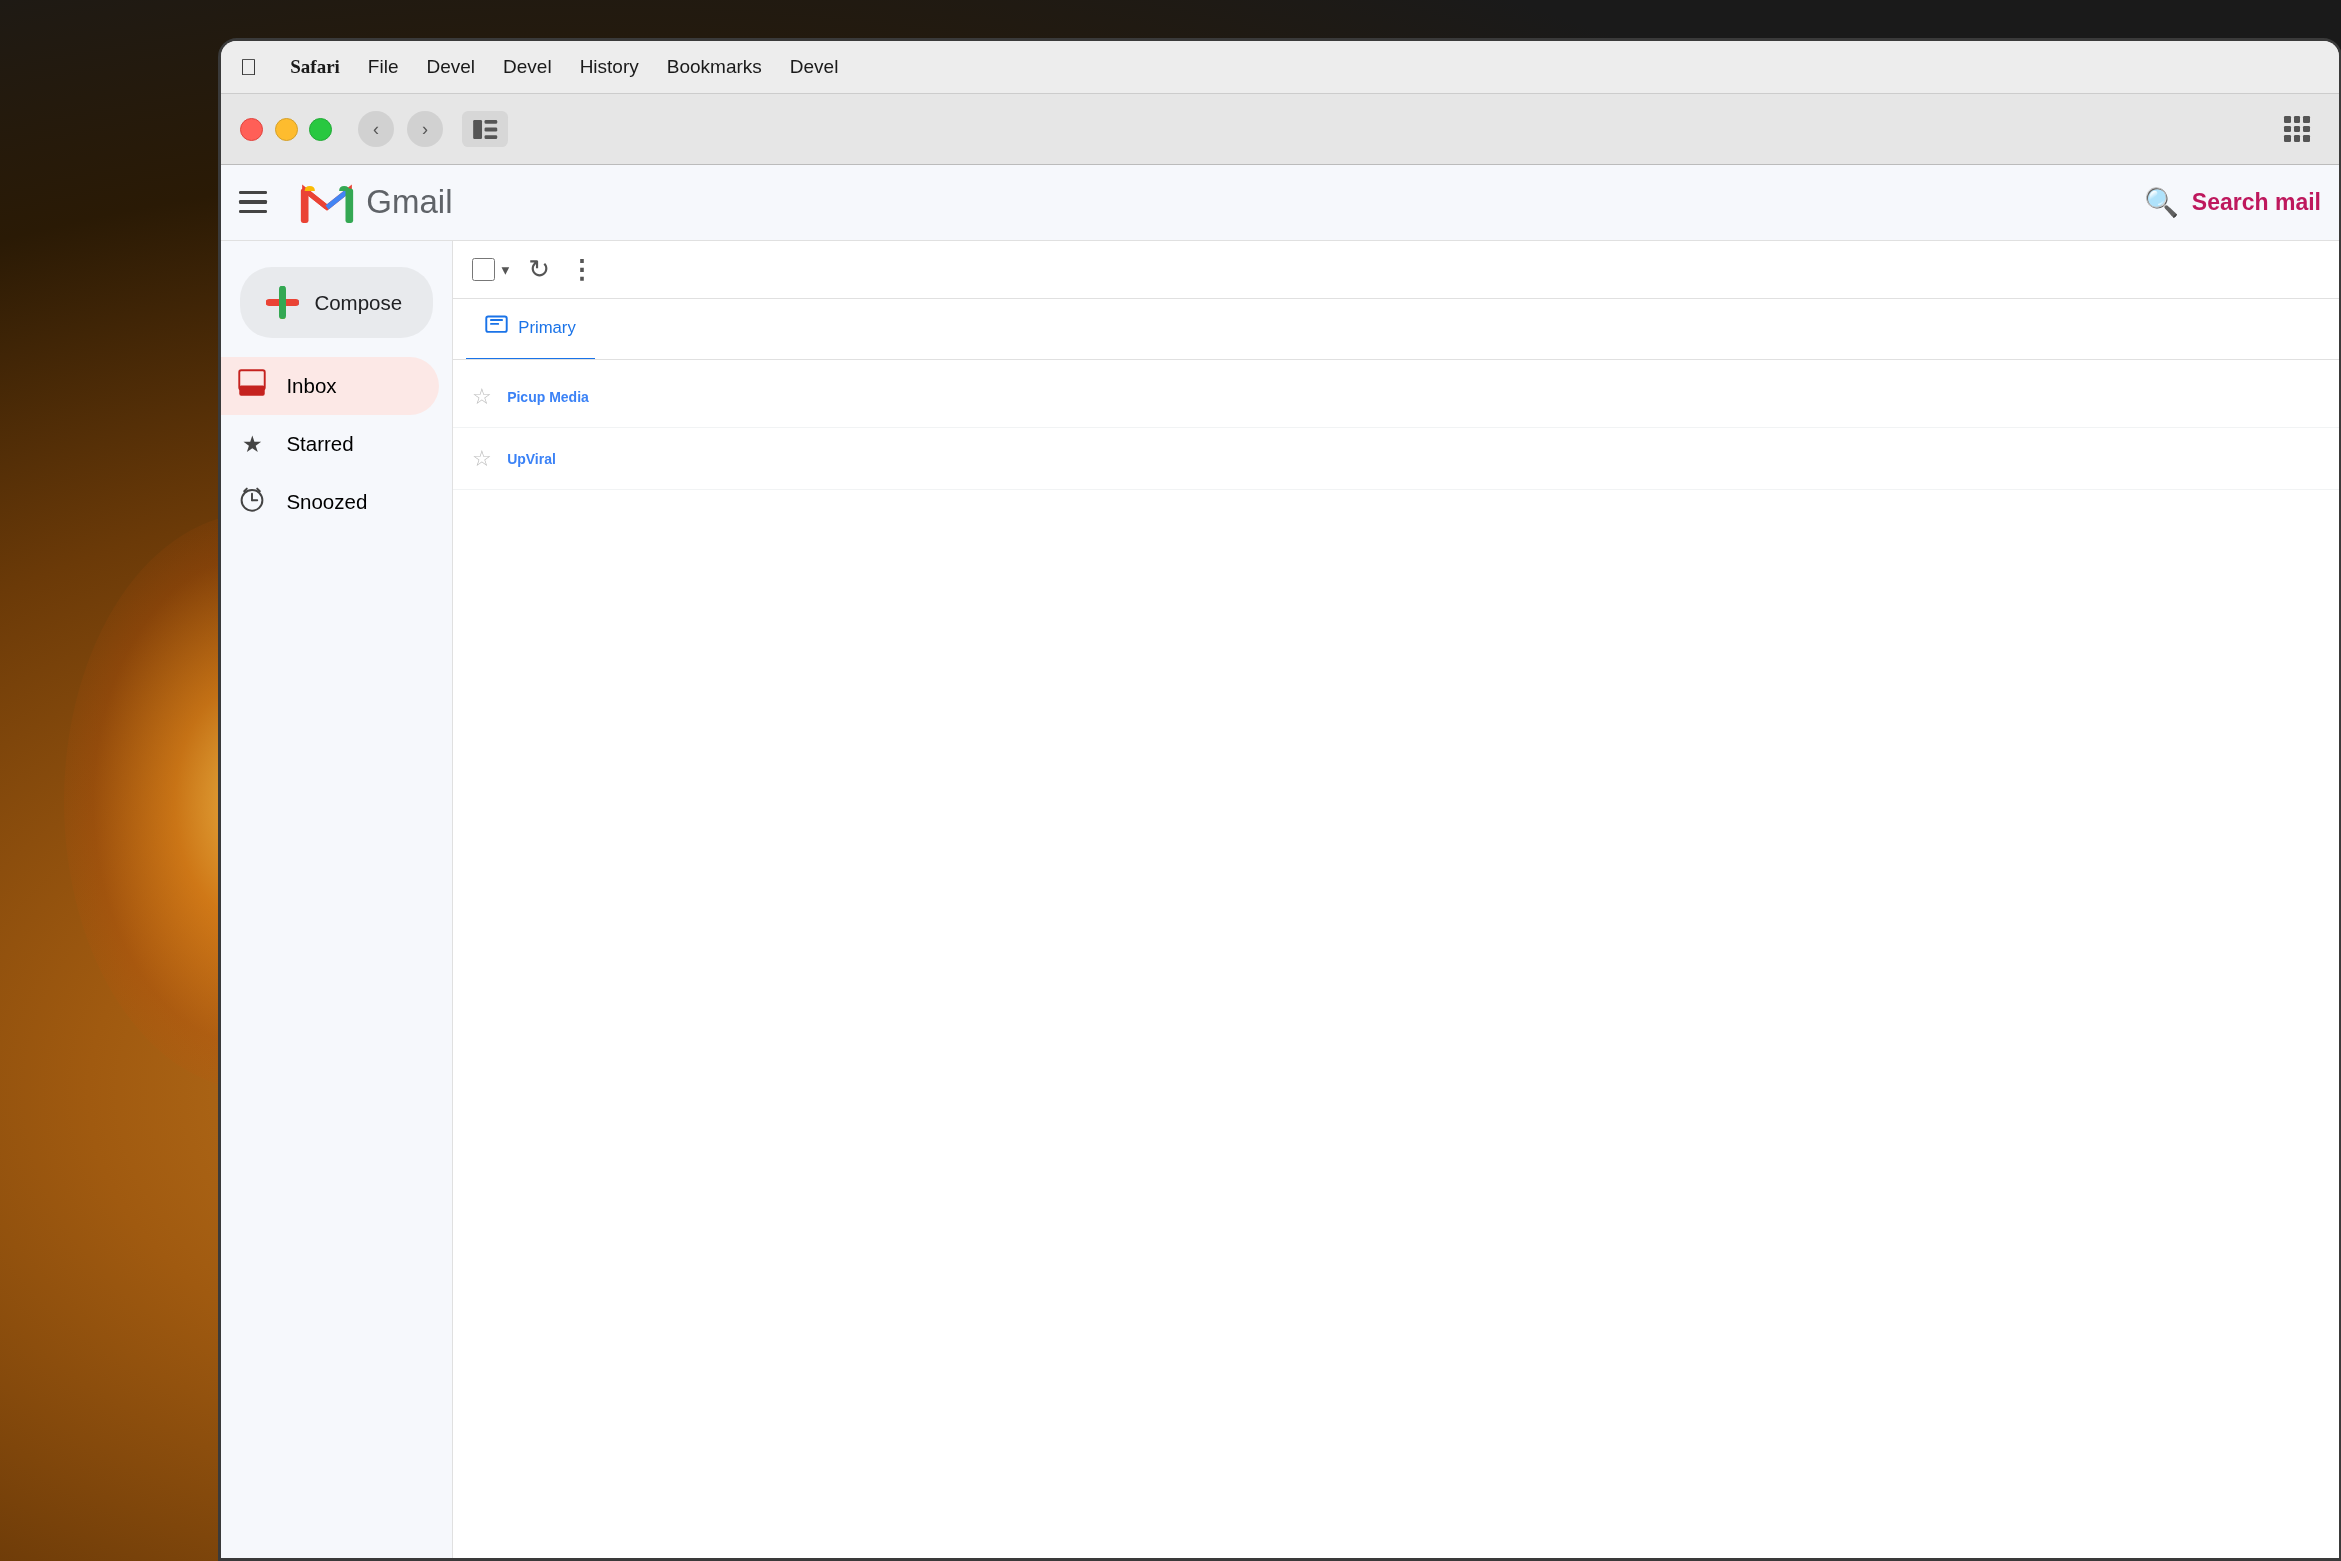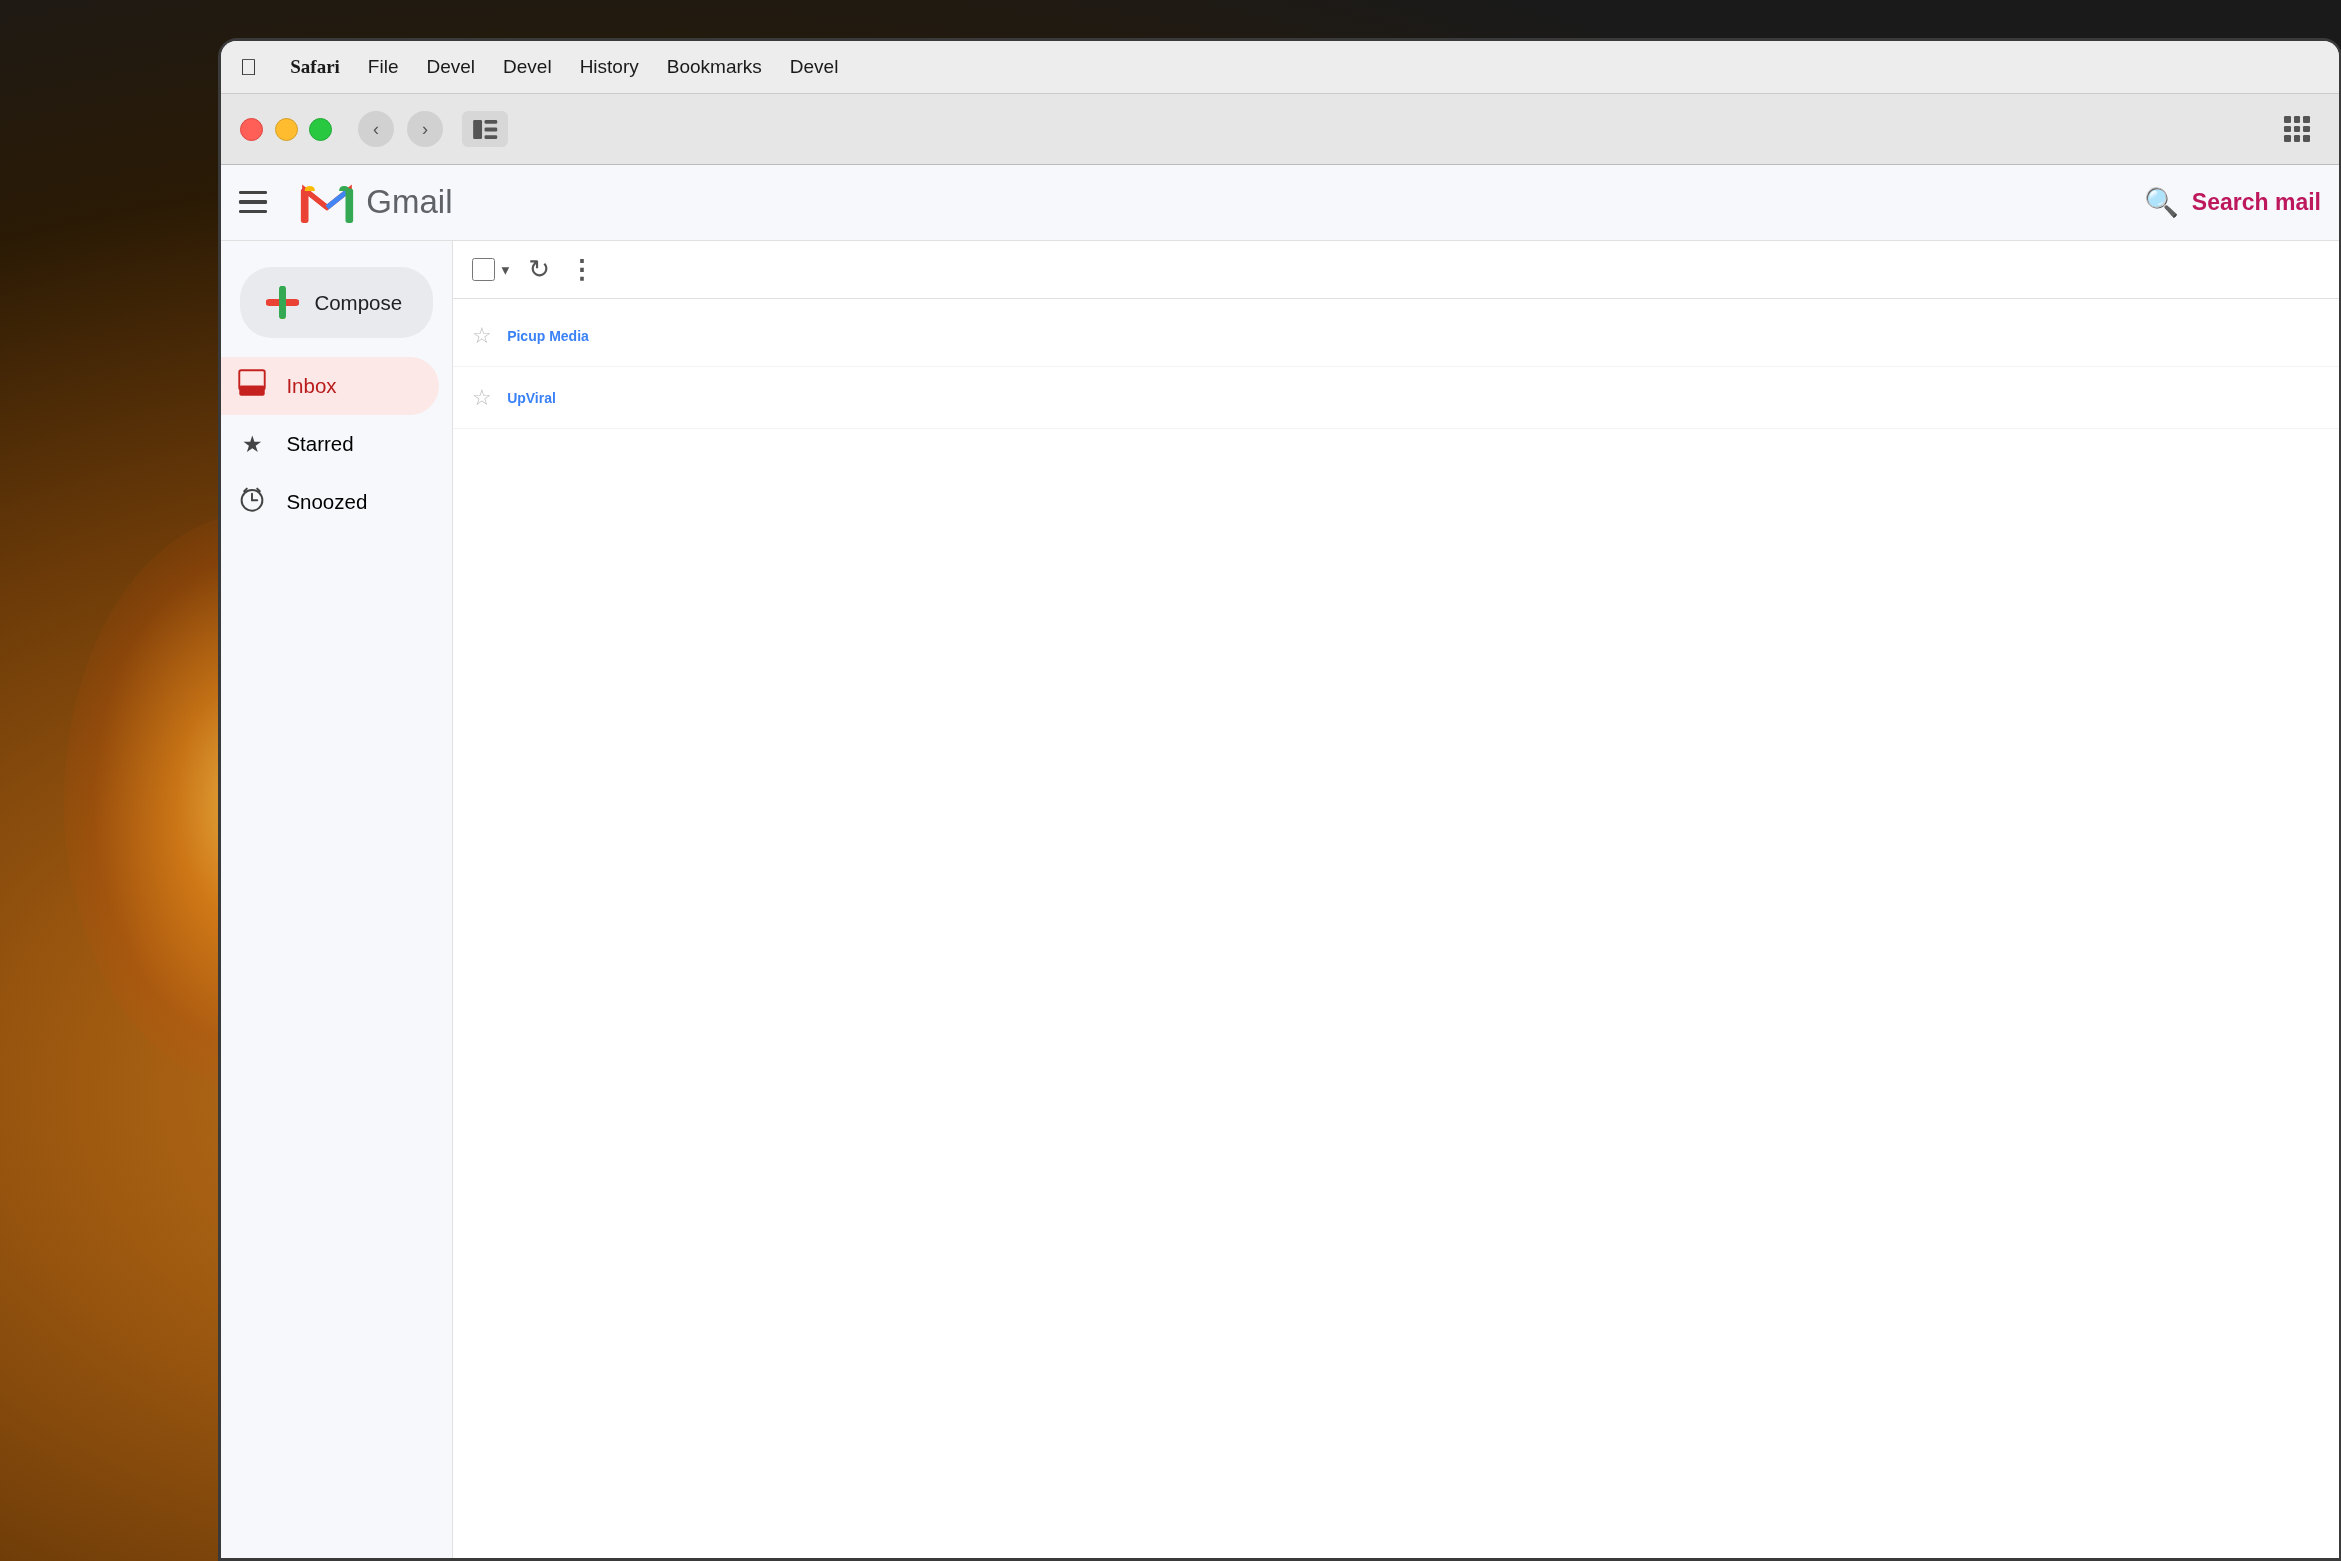--- a/index.html
+++ b/index.html
@@ -312,21 +312,21 @@
       width: 32px;
       text-align: center;
     }
 
     .nav-item-label {
       font-size: 20.5px;
       font-weight: 500;
     }
 
     .nav-item.active .nav-item-label {
-      color: #b91c1c;
+      color: #000000;
     }
 
     .nav-item-icon.inbox-icon {
       color: #c5221f;
     }
 
     .nav-item-icon.star-icon {
       color: #444;
     }
 
@@ -574,20 +574,32 @@
 
           <div class="email-toolbar">
             <div class="checkbox-area">
               <div class="checkbox-sq"></div>
               <span class="dropdown-arrow">▾</span>
             </div>
             <span class="refresh-btn">↻</span>
             <span class="more-btn">⋮</span>
           </div>
 
+          <div class="tabs-row">
+            <div class="tab-item active">
+              <span class="tab-icon">
+                <svg width="23" height="23" viewBox="0 0 36 36">
+                  <rect x="2" y="4" width="32" height="24" rx="3" fill="none" stroke="#1a73e8" stroke-width="3"></rect>
+                  <rect x="8" y="8" width="20" height="3" rx="1" fill="#1a73e8"></rect>
+                  <rect x="8" y="14" width="14" height="3" rx="1" fill="#1a73e8"></rect>
+                </svg>
+              </span>
+              <span>Primary</span>
+            </div>
+          </div>
 
           <div class="email-list">
 
             <div class="email-row">
               <span class="email-star">☆</span>
               <span class="email-sender">Picup Media</span>
             </div>
 
             <div class="email-row">
               <span class="email-star">☆</span>

